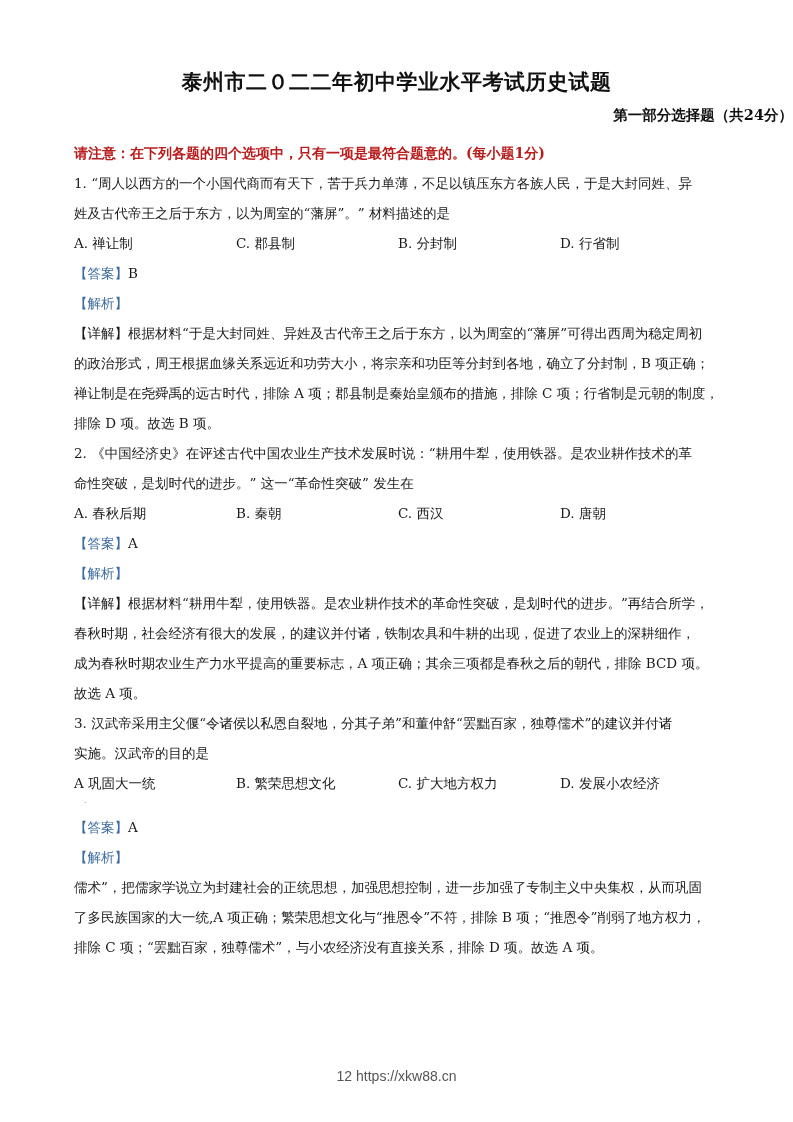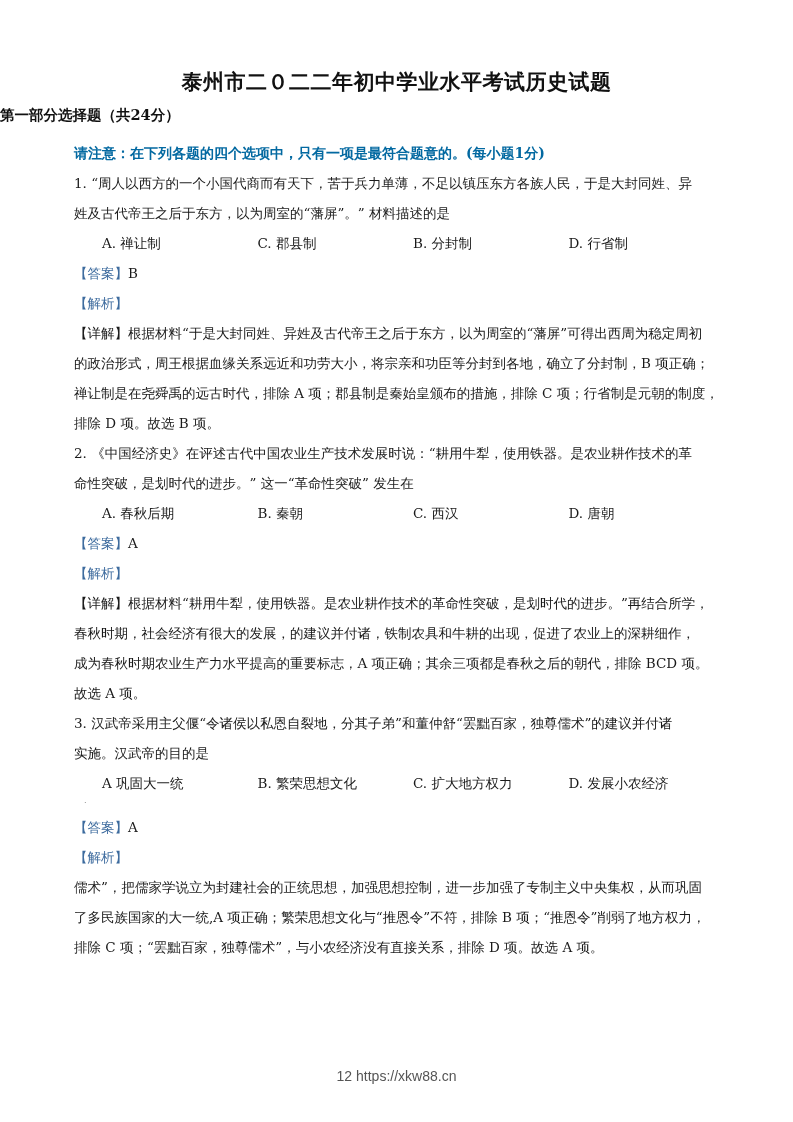--- a/index.html
+++ b/index.html
@@ -31,48 +31,47 @@
       font-size: 21px;
       font-weight: bold;
       letter-spacing: 0.5px;
       color: #111;
     }
     .subtitle {
       position: absolute;
       top: 106px;
       left: 0;
       width: 793px;
-      text-align: left;
+      text-align: right;
       font-size: 14.5px;
       font-weight: bold;
       color: #111;
     }
     .content {
       position: absolute;
       left: 74px;
       top: 138px;
       width: 650px;
     }
     .line {
       font-size: 13.5px;
       line-height: 30px;
       height: 30px;
       white-space: nowrap;
     }
     .notice {
       font-weight: bold;
       font-size: 14px;
-      color: #0369a1;
+      color: #b91c1c;
     }
     .options {
       display: flex;
       font-size: 13.5px;
       line-height: 30px;
       height: 30px;
-      margin-left: 28px;
     }
     .opt { width: 162px; white-space: nowrap; }
     .label-blue { color: #3d6b9e; }
     .answer-val { color: #1a1a1a; }
     .dot-line { height: 14px; position: relative; }
     .dot { position: absolute; left: 10px; top: 0; font-size: 8px; color: #666; }
     .footer {
       position: absolute;
       top: 1068px;
       left: 0;

